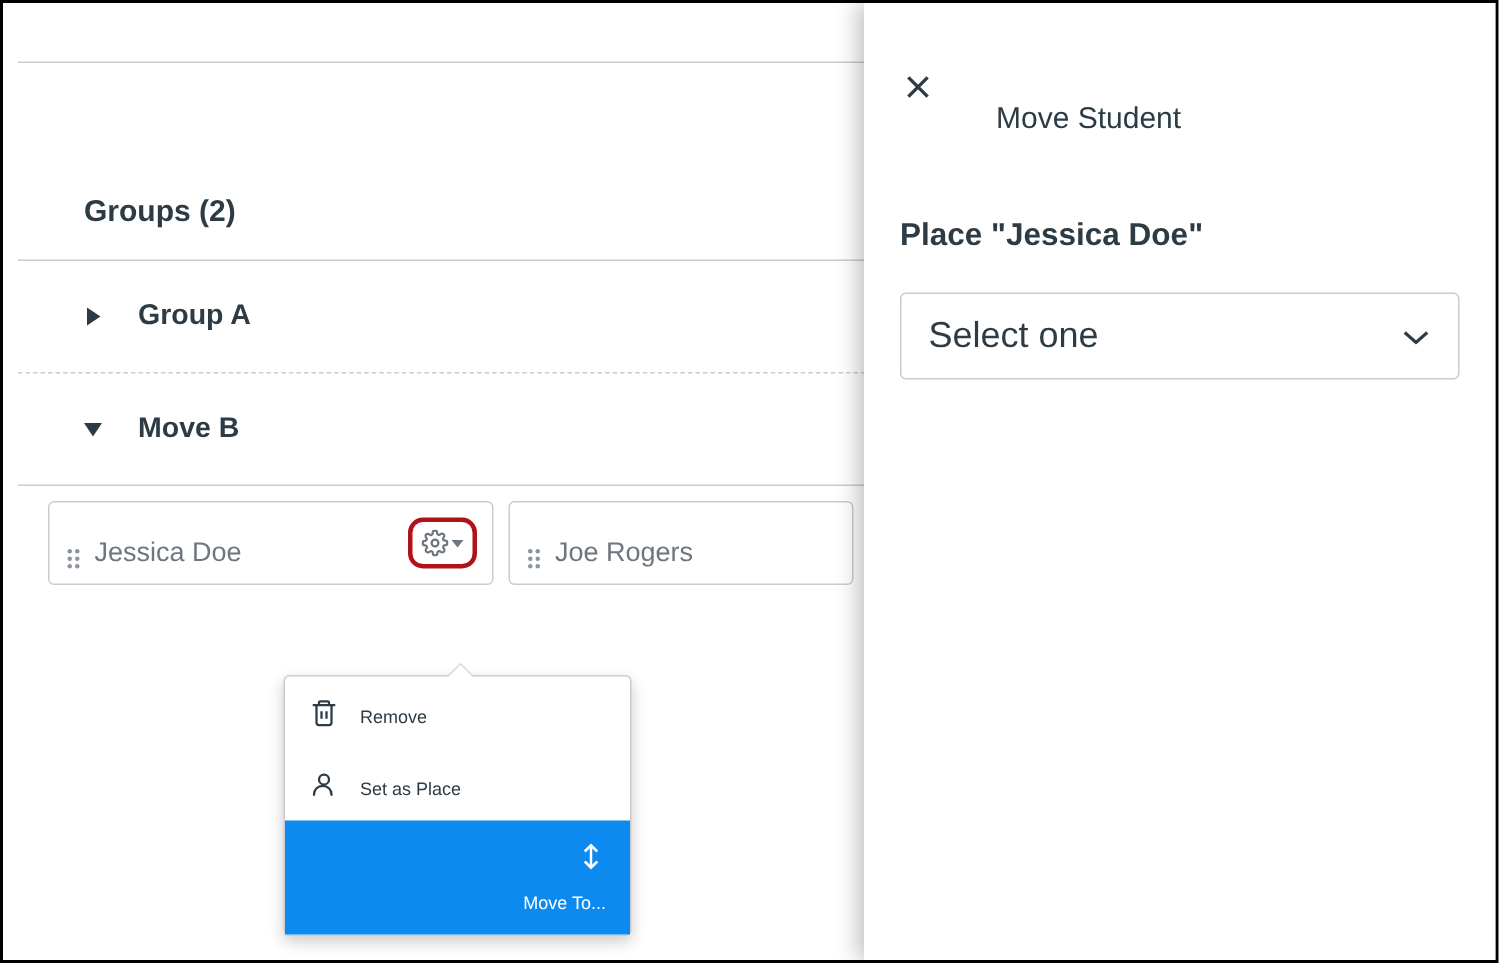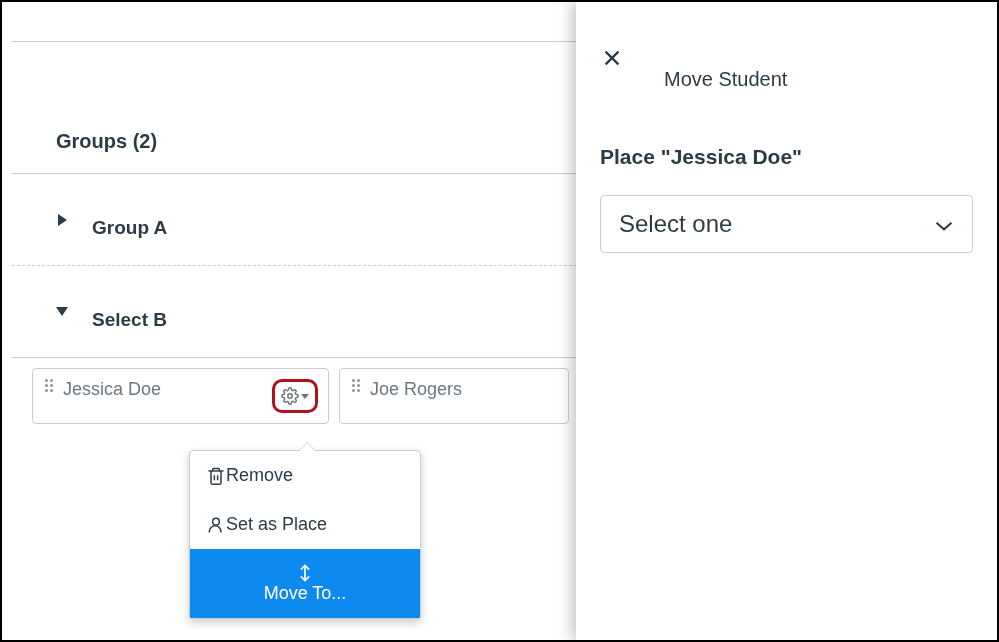--- a/index.html
+++ b/index.html
@@ -65,33 +65,32 @@
     .tri-down {
       width: 0;
       height: 0;
       border-left: 6px solid transparent;
       border-right: 6px solid transparent;
       border-top: 9px solid #2d3b45;
     }
     .group-name {
       font-size: 19px;
       font-weight: 600;
-      margin-top: 17px;
     }
     .students-row {
       display: flex;
       gap: 10px;
       padding: 10px 0 10px 30px;
     }
     .student-card {
       border: 1px solid #c7cdd1;
       border-radius: 4px;
       padding: 10px 10px 10px 12px;
       display: flex;
-      align-items: flex-start;
+      align-items: flex-end;
       width: 297px;
       background: #fff;
     }
     .student-card-2 {
       width: 230px;
     }
     .drag-dots {
       color: #8b959e;
       margin-right: 10px;
       display: flex;
@@ -150,24 +149,24 @@
       left: 108px;
       width: 0;
       height: 0;
       border-left: 9px solid transparent;
       border-right: 9px solid transparent;
       border-bottom: 9px solid #fff;
       filter: drop-shadow(0 -1px 0 #c7cdd1);
     }
     .menu-item {
       display: flex;
-      align-items: center;
+      align-items: flex-end;
       padding: 14px 16px;
-      font-size: 18px;
-      gap: 0;
+      font-size: 12px;
+      gap: 14px;
     }
     .menu-item.active {
       background: #0d8af0;
       color: #fff;
       flex-direction: column;
     }
     .menu-icon {
       width: 20px;
       height: 20px;
       display: flex;
@@ -247,21 +246,21 @@
       <span class="expand-icon">
         <span class="tri-right"></span>
       </span>
       <span class="group-name">Group A</span>
     </div>
 
     <div class="group-row group-row-b">
       <span class="expand-icon">
         <span class="tri-down"></span>
       </span>
-      <span class="group-name">Select B</span>
+      <span class="group-name">Move B</span>
     </div>
 
     <div class="students-row">
       <div class="student-card">
         <span class="drag-dots">
           <span>
               <i></i>
               <i></i>
             </span>
           <span>

